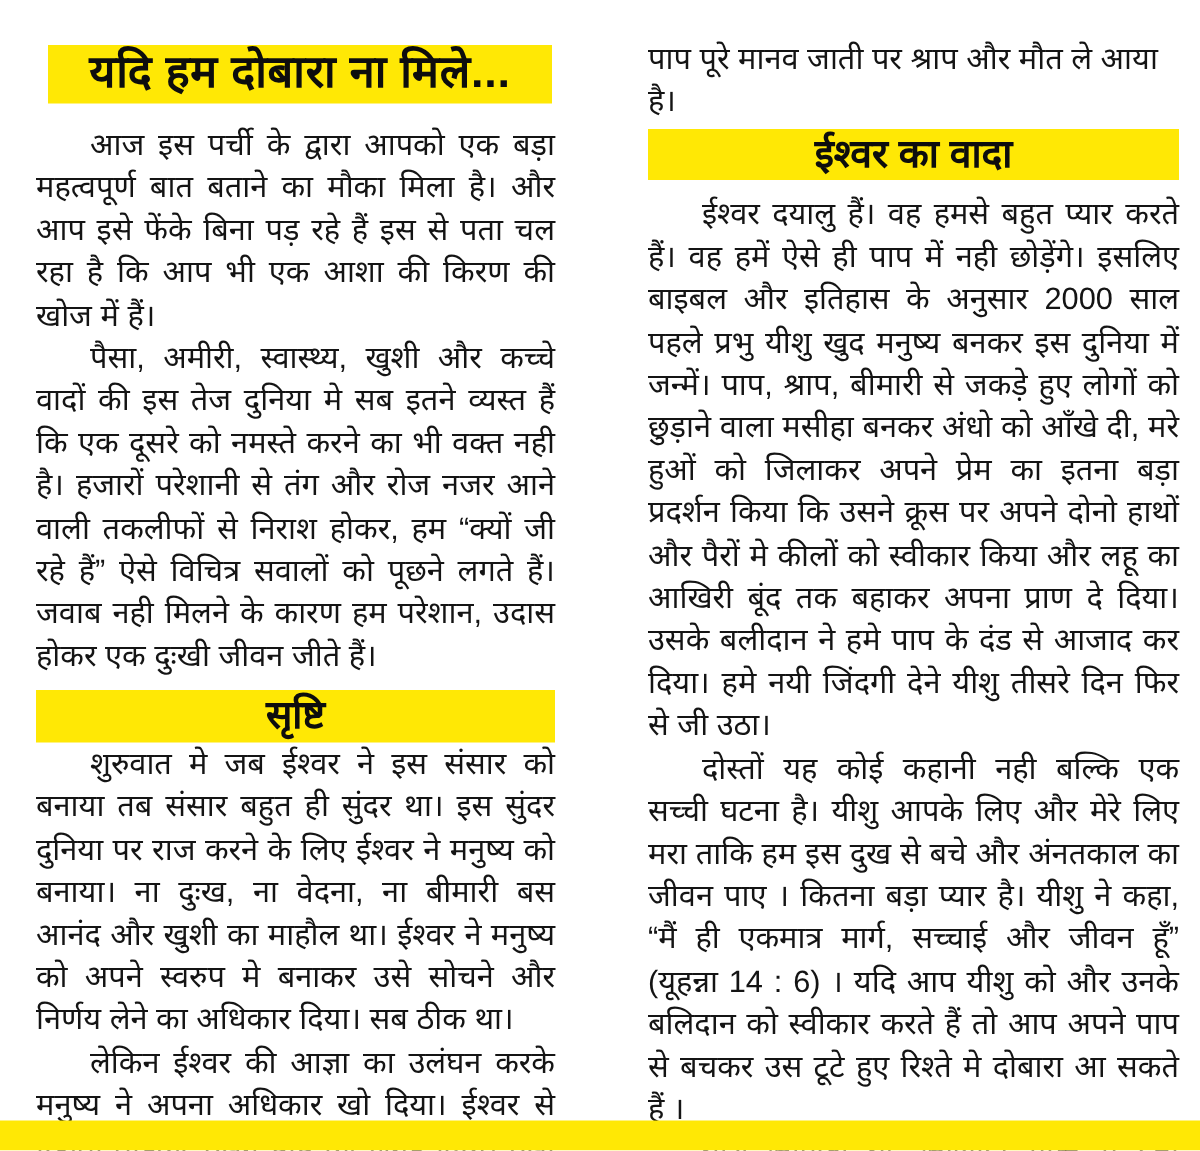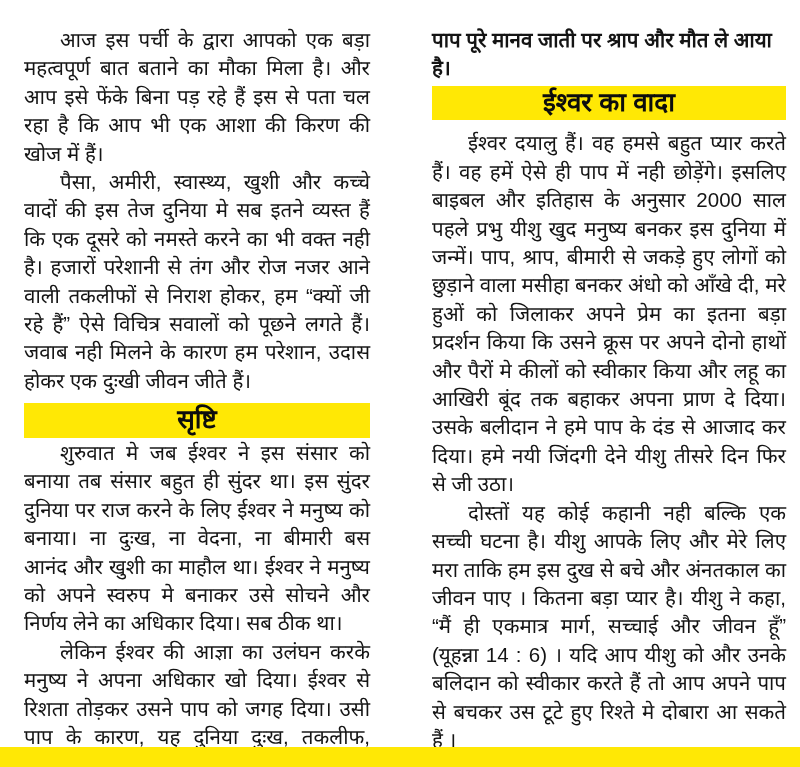--- a/index.html
+++ b/index.html
@@ -51,37 +51,37 @@
     text-align: justify;
     text-justify: inter-word;
     color: #141414;
   }
   p.indent { text-indent: 36px; }
   p.lead-line {
     font-size: 20.5px;
     line-height: 28.4px;
     text-align: left;
     color: #141414;
-    font-weight: bold;
   }
   .footer-bar {
     position: absolute;
     left: 0;
     bottom: 0;
     width: 800px;
     height: 20px;
     background: #ffe805;
   }
 </style>
 </head>
 <body>
 
 <div class="page">
 
   <div class="col col-left">
+    <div class="heading-bar title-bar">यदि हम दोबारा ना मिले...</div>
 
     <p class="body-text indent">आज इस पर्ची के द्वारा आपको एक बड़ा महत्वपूर्ण बात बताने का मौका मिला है। और आप इसे फेंके बिना पड़ रहे हैं इस से पता चल रहा है कि आप भी एक आशा की किरण की खोज में हैं।</p>
 
     <p class="body-text indent">पैसा, अमीरी, स्वास्थ्य, खुशी और कच्चे वादों की इस तेज दुनिया मे सब इतने व्यस्त हैं कि एक दूसरे को नमस्ते करने का भी वक्त नही है। हजारों परेशानी से तंग और रोज नजर आने वाली तकलीफों से निराश होकर, हम “क्यों जी रहे हैं” ऐसे विचित्र सवालों को पूछने लगते हैं। जवाब नही मिलने के कारण हम परेशान, उदास होकर एक दुःखी जीवन जीते हैं।</p>
 
     <div class="heading-bar section-bar">सृष्टि</div>
 
     <p class="body-text indent">शुरुवात मे जब ईश्वर ने इस संसार को बनाया तब संसार बहुत ही सुंदर था। इस सुंदर दुनिया पर राज करने के लिए ईश्वर ने मनुष्य को बनाया। ना दुःख, ना वेदना, ना बीमारी बस आनंद और खुशी का माहौल था। ईश्वर ने मनुष्य को अपने स्वरुप मे बनाकर उसे सोचने और निर्णय लेने का अधिकार दिया। सब ठीक था।</p>
 
 

